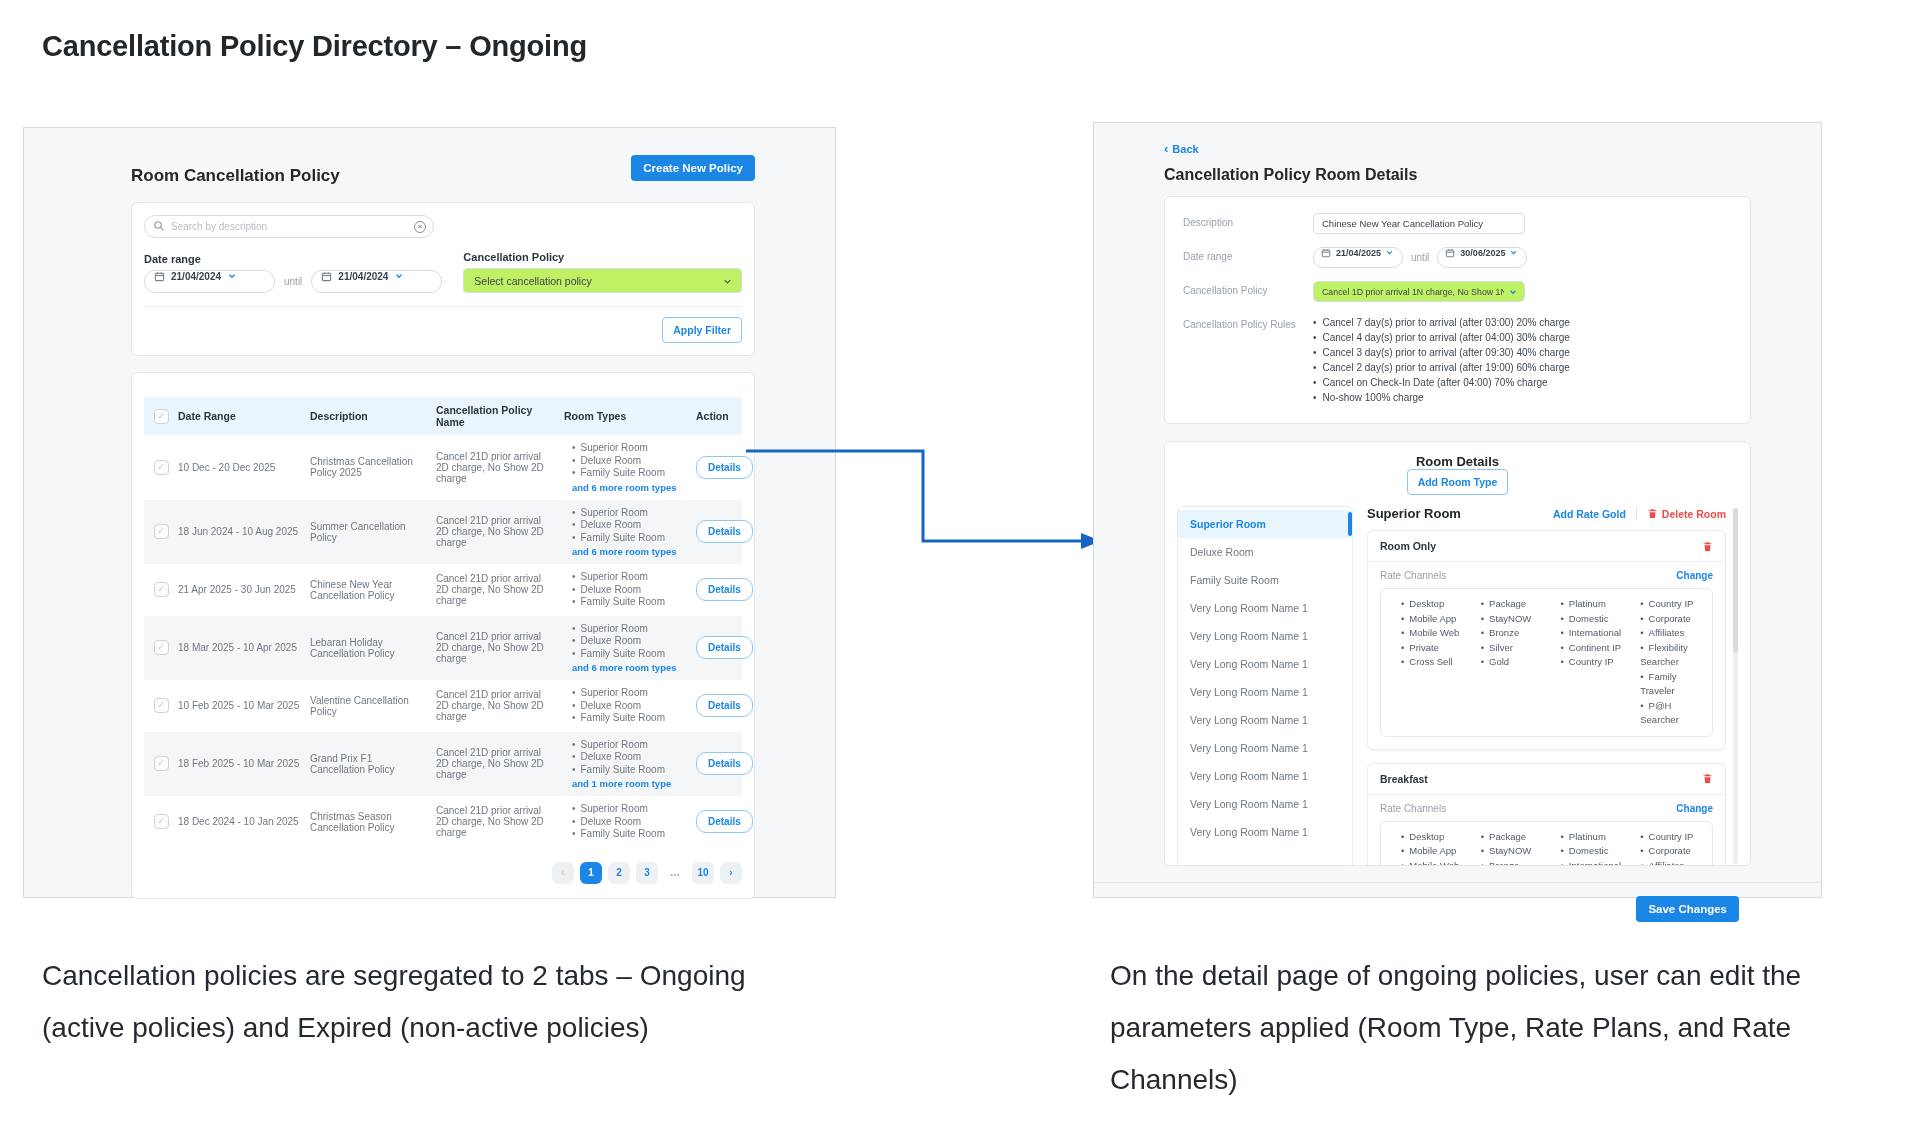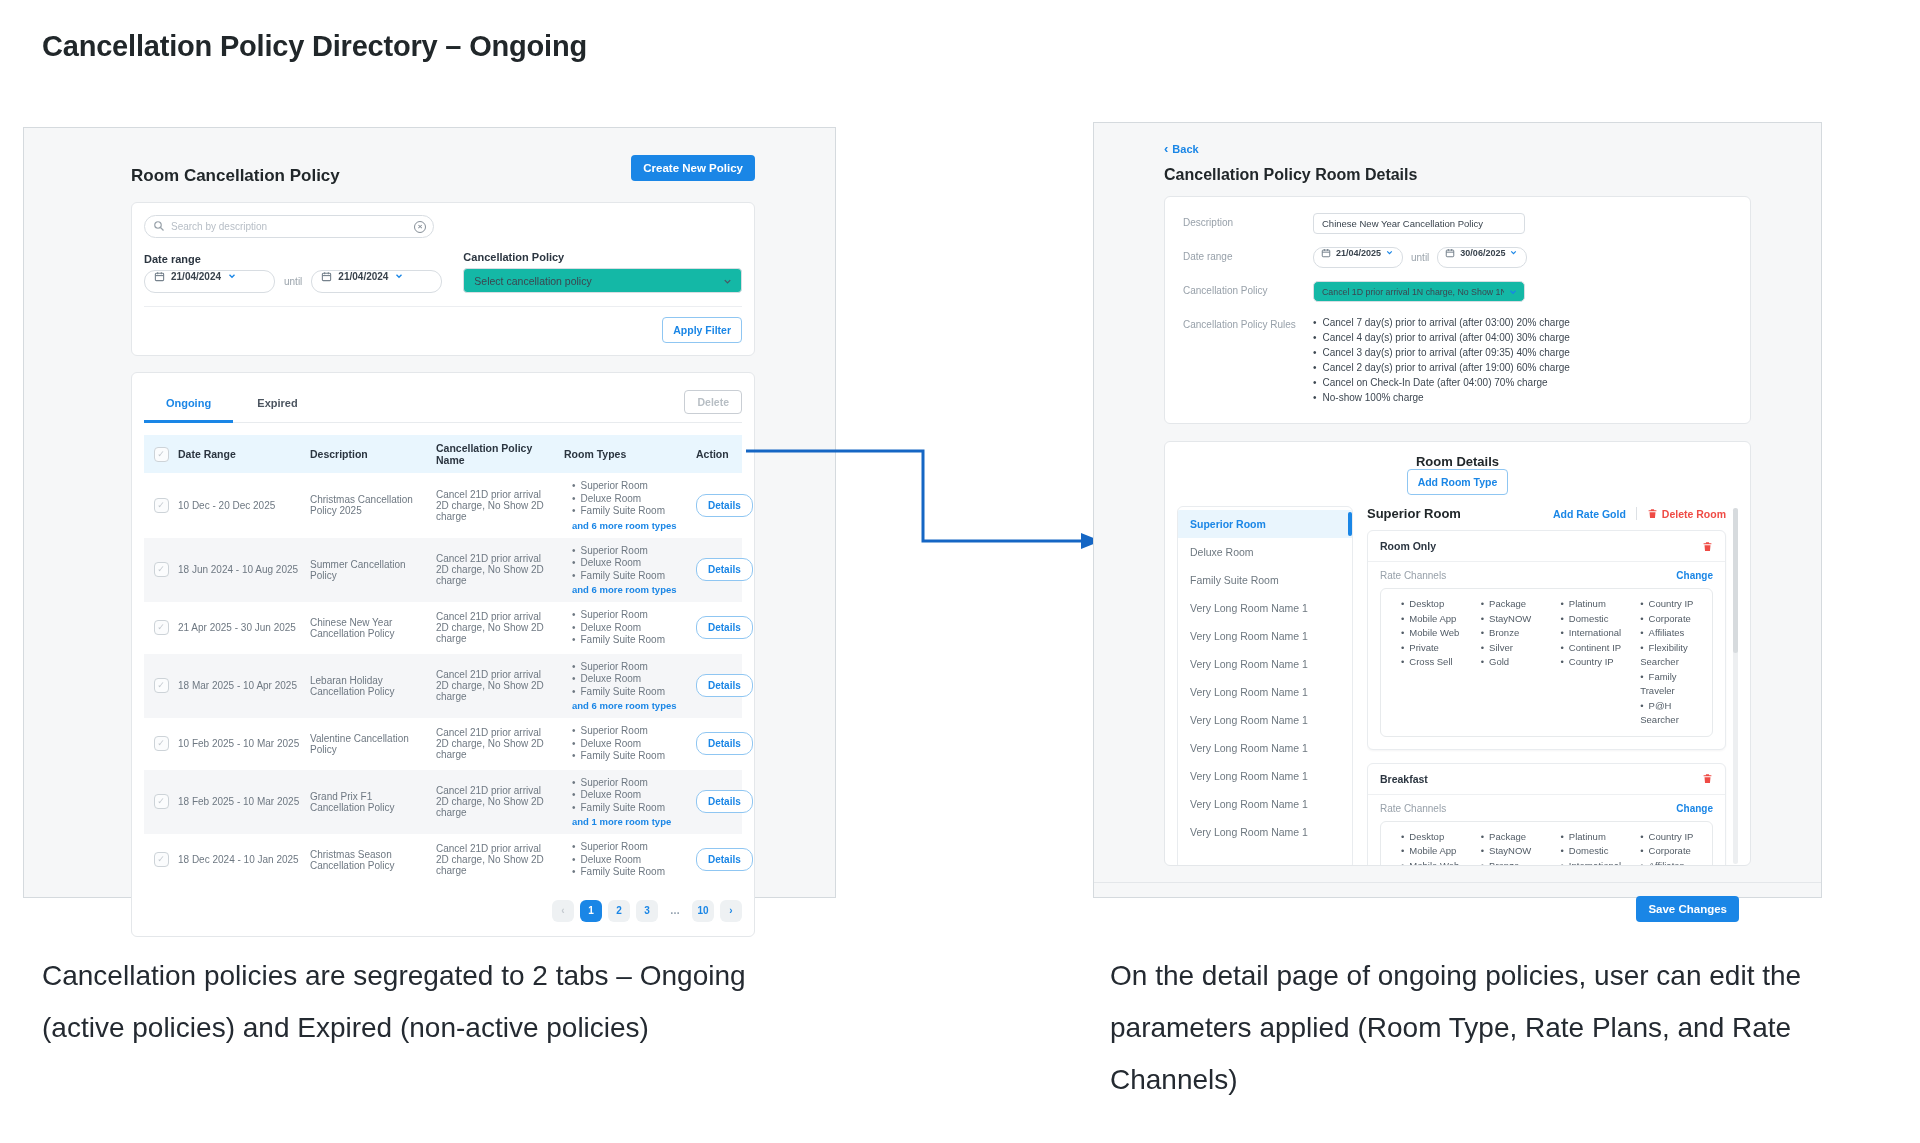--- a/index.html
+++ b/index.html
@@ -43,21 +43,21 @@
   .search-icon{position:absolute;left:9px;top:5px;width:12px;height:12px;color:#9aa3ab;}
   .clear-icon{position:absolute;right:8px;top:5.5px;width:12px;height:12px;border:1.4px solid #868f98;border-radius:50%;color:#868f98;font-size:8px;line-height:9px;text-align:center;font-weight:700;}
   .filter-row{display:flex;align-items:flex-end;}
   .field-label{font-size:11px;font-weight:700;color:#2b3540;margin-bottom:5px;}
   .date-field{display:flex;align-items:flex-start;gap:6px;width:131px;height:23px;border:1px solid var(--input-border);border-radius:11px;background:#fff;padding:0 9px;}
   .date-field .val{font-size:10px;color:#39434d;font-weight:700;}
   .cal-icon{width:11px;height:11px;color:#76828d;flex:none;}
   .chev-blue{width:10px;height:10px;color:var(--primary-blue);flex:none;}
   .until{font-size:10px;color:#9aa3ab;margin:0 9px 6px;}
   .policy-group{margin-left:21px;flex:1;}
-  .select-box{position:relative;height:25px;border:1px solid var(--input-border);border-radius:4px;background:#14b8a6;display:flex;align-items:center;padding:0 24px 0 10px;}
+  .select-box{position:relative;height:25px;border:1px solid var(--input-border);border-radius:4px;background:#bef264;display:flex;align-items:center;padding:0 24px 0 10px;}
   .select-box .val{font-size:10.5px;color:#3c4650;white-space:nowrap;overflow:hidden;}
   .chev-dark{position:absolute;right:8px;top:7px;width:11px;height:11px;color:#4b5560;}
   .apply-row{border-top:1px solid #eceef1;margin-top:13px;padding:10px 0 0;display:flex;justify-content:flex-end;}
   .btn-outline-blue{background:#fff;border:1px solid #8fc6f2;border-radius:4px;color:var(--primary-blue);font-weight:700;font-size:10.5px;padding:6px 10px;font-family:inherit;cursor:pointer;}
 
   
   .table-card{margin-top:16px;padding:12px 12px 14px;}
   .tabs-row{display:flex;justify-content:space-between;align-items:flex-end;border-bottom:1px solid #e8ebee;}
   .tabs{display:flex;}
   .dir-tab{font-size:11px;font-weight:700;color:#4c5560;padding:12px 0 11px;width:89px;text-align:center;cursor:pointer;border-bottom:3px solid transparent;margin-bottom:-1px;}
@@ -218,28 +218,20 @@
             </span>
         </div>
       </div>
     </div>
     <div class="apply-row">
       <button class="btn-outline-blue">Apply Filter</button>
     </div>
   </div>
 
   <div class="card table-card">
-    <div class="tabs-row">
-      <div class="tabs">
-
-      <div class="dir-tab" data-active="true">Ongoing</div>
-          <div class="dir-tab" data-active="false">Expired</div>
-        </div>
-      <button class="btn-disabled">Delete</button>
-    </div>
 
     <div class="t-head">
       <div class="col-cb">
           <span class="checkbox">✓</span>
         </div>
       <div class="hcell col-date">Date Range</div>
       <div class="hcell col-desc">Description</div>
       <div class="hcell col-policy">Cancellation Policy Name</div>
       <div class="hcell col-rooms">Room Types</div>
       <div class="hcell col-action">Action</div>
@@ -453,21 +445,21 @@
             </svg>
           </span>
       </div>
     </div>
     <div class="f-row">
       <div class="f-label">Cancellation Policy Rules</div>
       <ul class="rules-ul">
 
       <li>Cancel 7 day(s) prior to arrival (after 03:00) 20% charge</li>
           <li>Cancel 4 day(s) prior to arrival (after 04:00) 30% charge</li>
-          <li>Cancel 3 day(s) prior to arrival (after 09:35) 40% charge</li>
+          <li>Cancel 3 day(s) prior to arrival (after 09:30) 40% charge</li>
           <li>Cancel 2 day(s) prior to arrival (after 19:00) 60% charge</li>
           <li>Cancel on Check-In Date (after 04:00) 70% charge</li>
           <li>No-show 100% charge</li>
         </ul>
     </div>
   </div>
 
   <div class="card rd-card">
     <div class="rd-header">
       <div class="rd-title">Room Details</div>

